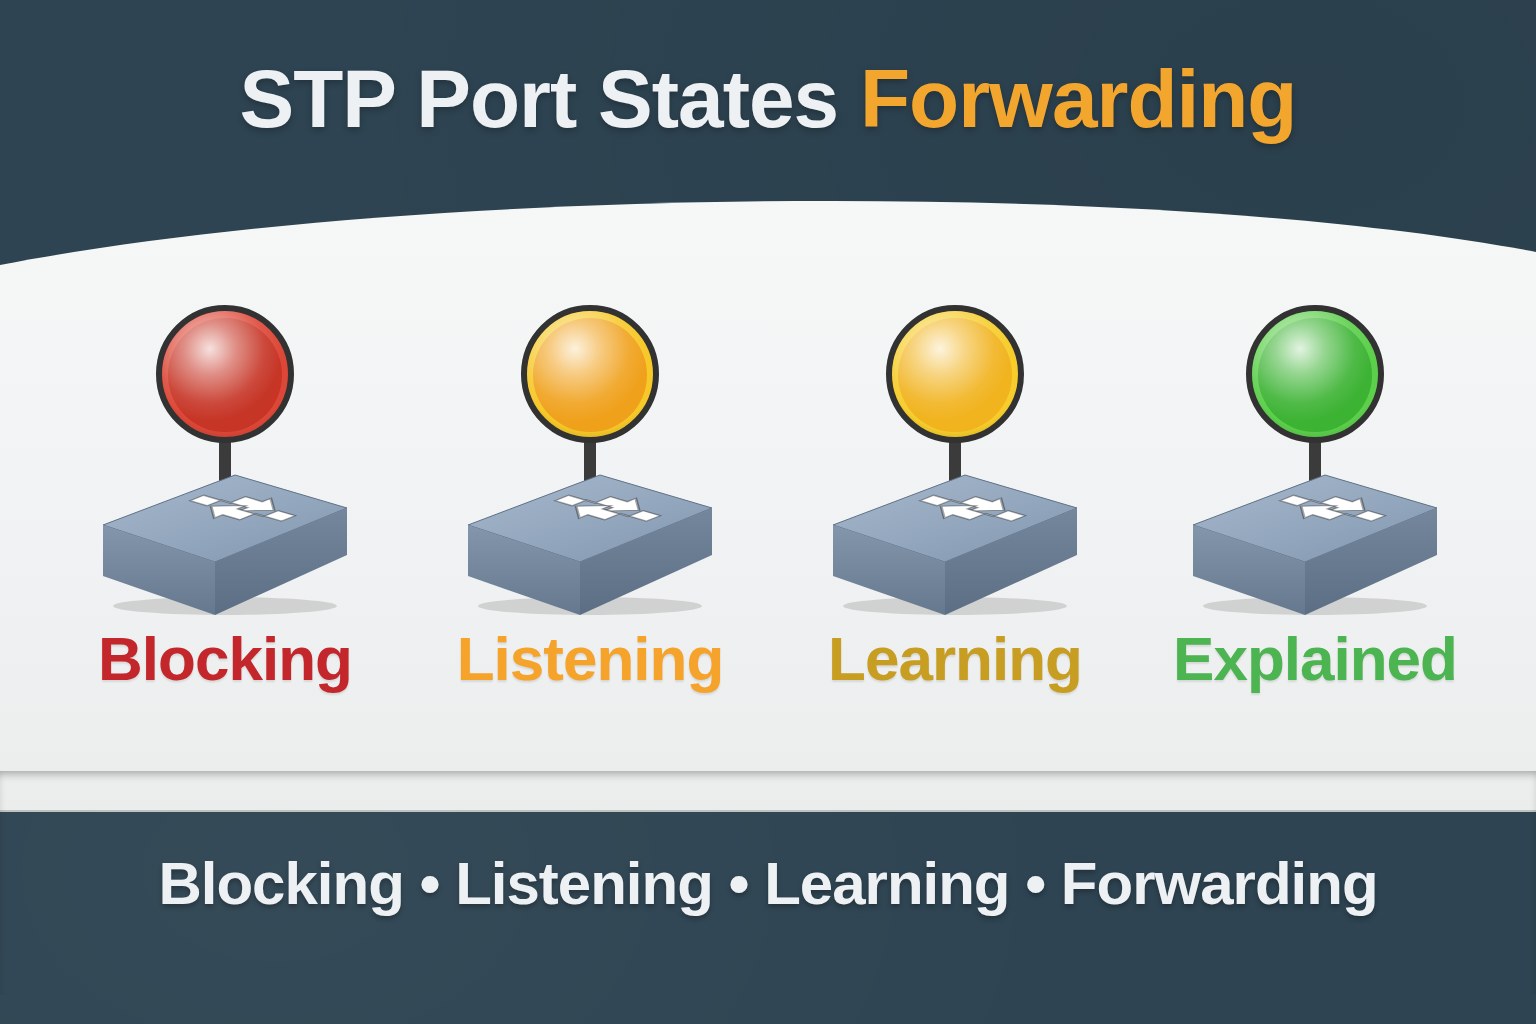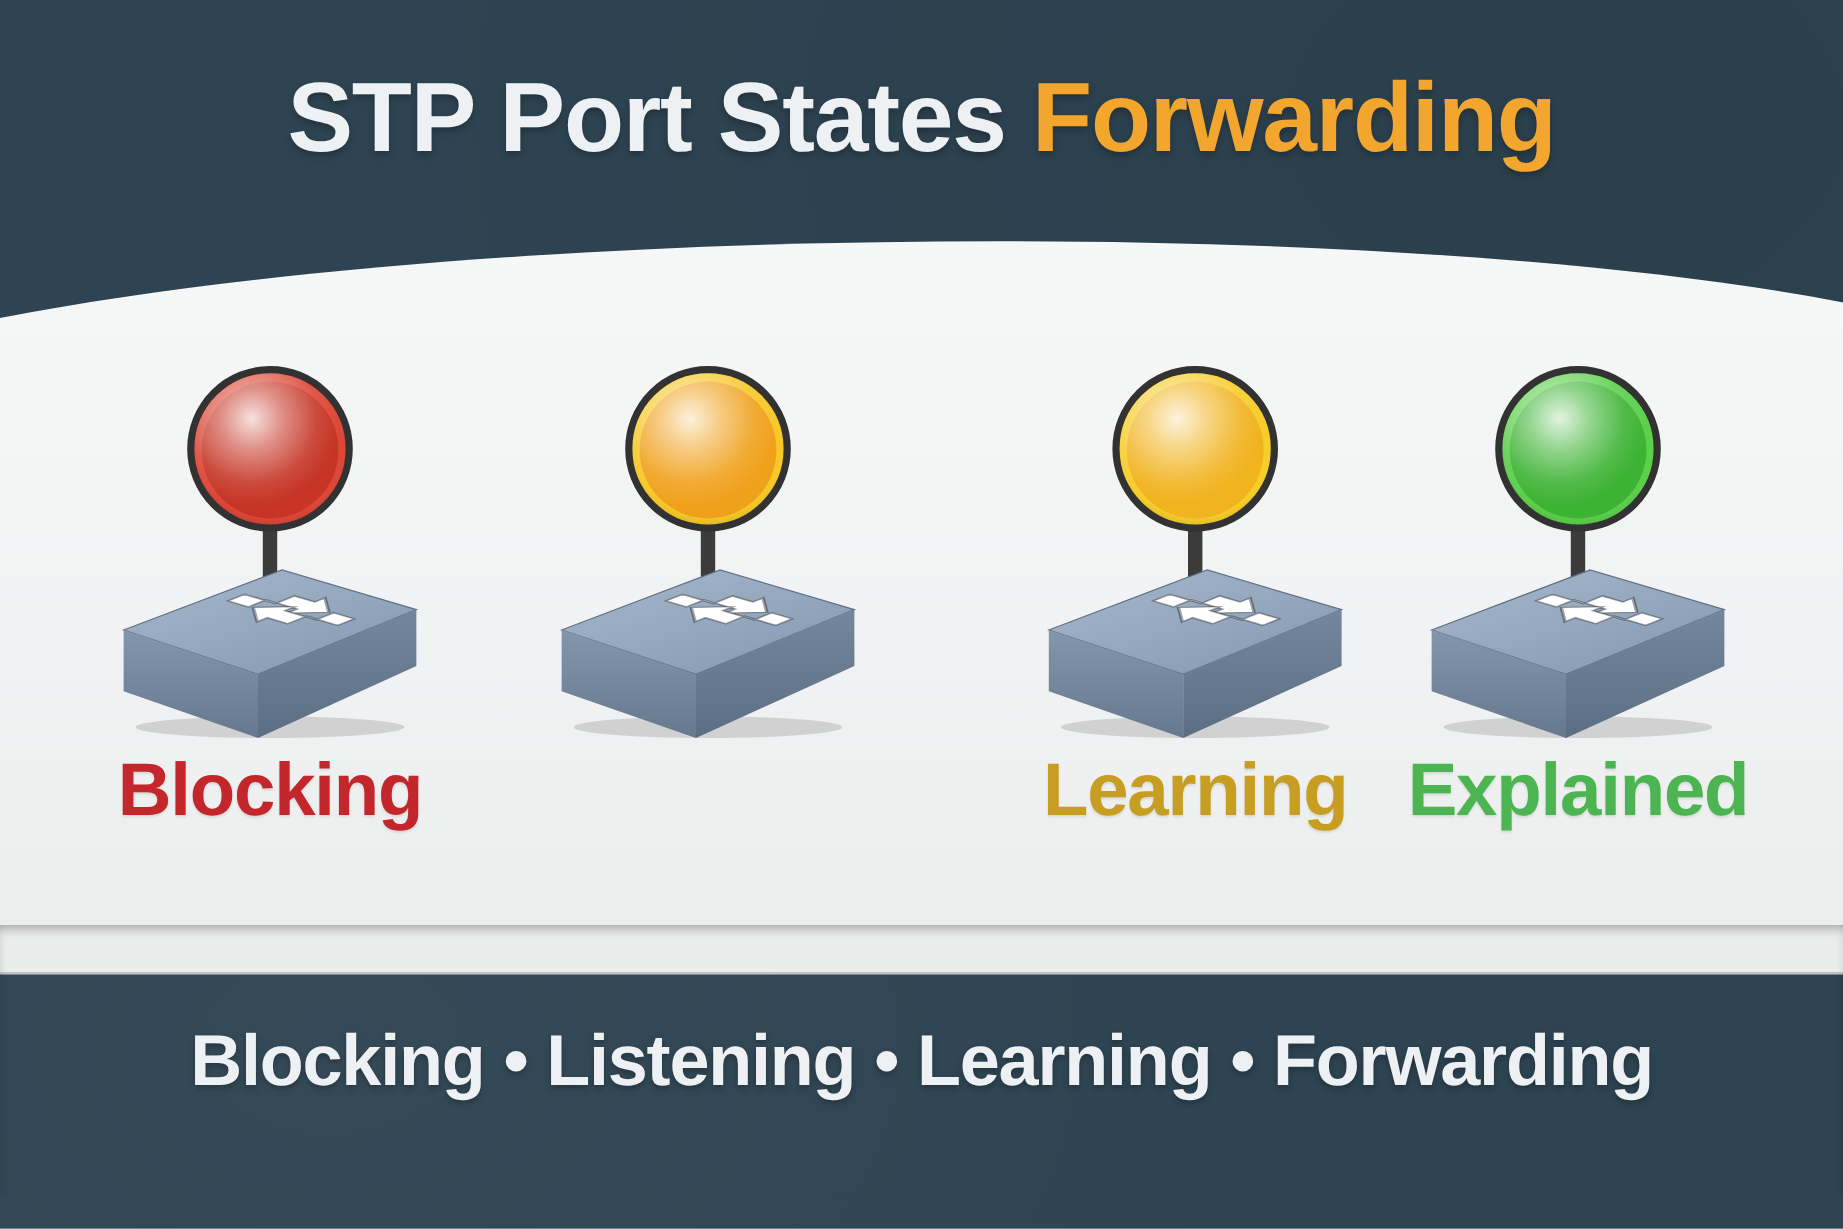--- a/index.html
+++ b/index.html
@@ -22,21 +22,21 @@
     color:#eef1f3;
     text-shadow:0 3px 6px rgba(0,0,0,.25);
     white-space:nowrap;
   }
   .title .hl{color:#f3a62e;}
   .panel-svg{position:absolute;top:0;left:0;width:1536px;height:1024px;display:block;}
   .states{position:absolute;top:298px;left:0;width:1267px;height:420px;}
   .state-col{position:absolute;width:360px;text-align:center;}
   .state-col:nth-child(1){left:45px;}
   .state-col:nth-child(2){left:410px;}
-  .state-col:nth-child(3){left:816px;}
+  .state-col:nth-child(3){left:775px;}
   .state-col:nth-child(4){left:1135px;}
   .state-icon{display:block;margin:0 auto;width:280px;height:320px;}
   .state-label{
     margin-top:8px;
     font-size:62px;font-weight:700;letter-spacing:-1px;
     line-height:66px;
     text-shadow:0 2px 2px rgba(0,0,0,.10);
     white-space:nowrap;
   }
   .footer-band{
@@ -136,20 +136,21 @@
             <path d="M94,38 l0,13 -26,0 0,15 -17,0 0,8 -19,-15 19,-15 0,8 26,0 0,-14 z"></path>
           </g>
         </g>
         <g>
           <circle cx="140" cy="76" r="66" stroke="#323232" stroke-width="6" fill="#f6c828"></circle>
           <circle cx="140" cy="77" r="57" fill="#f0a11c"></circle>
           <circle cx="140" cy="76" r="63" fill="url(#gloss)"></circle>
           <circle cx="140" cy="76" r="63" fill="url(#shade)"></circle>
         </g>
       </svg>
+      <div class="state-label" style="color: rgb(245, 163, 42);">Listening</div>
     </div>
 
     <div class="state-col">
       <svg class="state-icon" viewBox="0 0 280 320">
         <ellipse cx="140" cy="308" rx="112" ry="9" fill="rgba(0,0,0,0.13)"></ellipse>
         <rect x="134" y="140" width="12" height="100" rx="3" fill="#3b3b3b"></rect>
         <g transform="translate(10,152)">
           <polygon points="8,75 140,25 252,58 120,112" fill="url(#boxTop)" stroke="#5f7186" stroke-width="1"></polygon>
           <polygon points="8,75 120,112 120,165 8,126" fill="url(#boxFront)"></polygon>
           <polygon points="120,112 252,58 252,105 120,165" fill="url(#boxRight)"></polygon>

